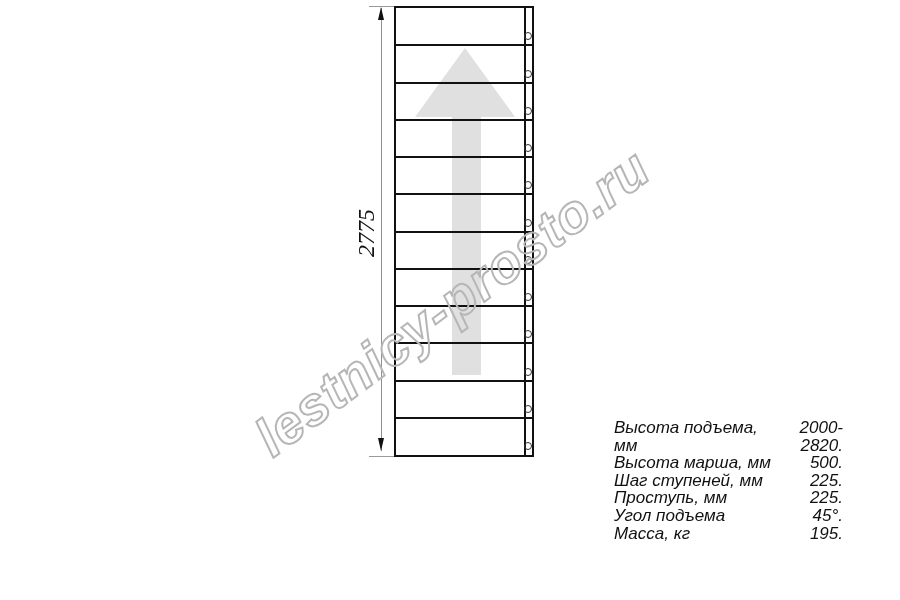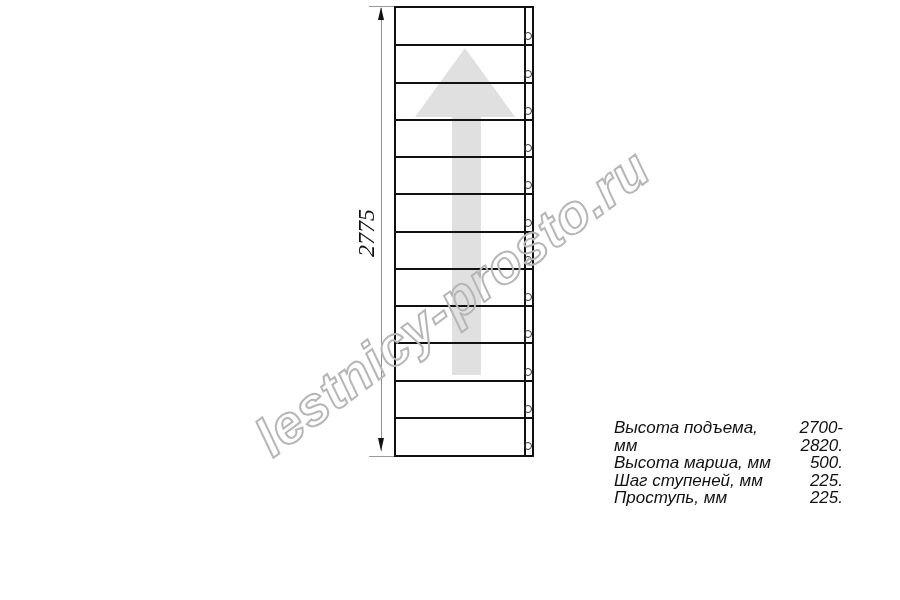--- a/index.html
+++ b/index.html
@@ -181,29 +181,37 @@
   <div class="dim-line"></div>
   <div class="dim-arrow up"></div>
   <div class="dim-arrow down"></div>
   <div class="dim-label">2775</div>
 
   <div class="watermark" style="-webkit-text-stroke: 2px rgb(182, 182, 182);">lestnicy-prosto.ru</div>
 
   <div class="spec-list">
       <div class="spec-row">
         <span class="spec-label">Высота подъема, мм</span>
-        <span class="spec-value">2700-2820.</span>
+        <span class="spec-value">2000-2820.</span>
       </div>
       <div class="spec-row">
         <span class="spec-label">Высота марша, мм</span>
         <span class="spec-value">500.</span>
       </div>
       <div class="spec-row">
         <span class="spec-label">Шаг ступеней, мм</span>
         <span class="spec-value">225.</span>
       </div>
       <div class="spec-row">
         <span class="spec-label">Проступь, мм</span>
         <span class="spec-value">225.</span>
       </div>
+      <div class="spec-row">
+        <span class="spec-label">Угол подъема</span>
+        <span class="spec-value">45°.</span>
+      </div>
+      <div class="spec-row">
+        <span class="spec-label">Масса, кг</span>
+        <span class="spec-value">195.</span>
+      </div>
     </div>
 
 </div>
 
 </body></html>

